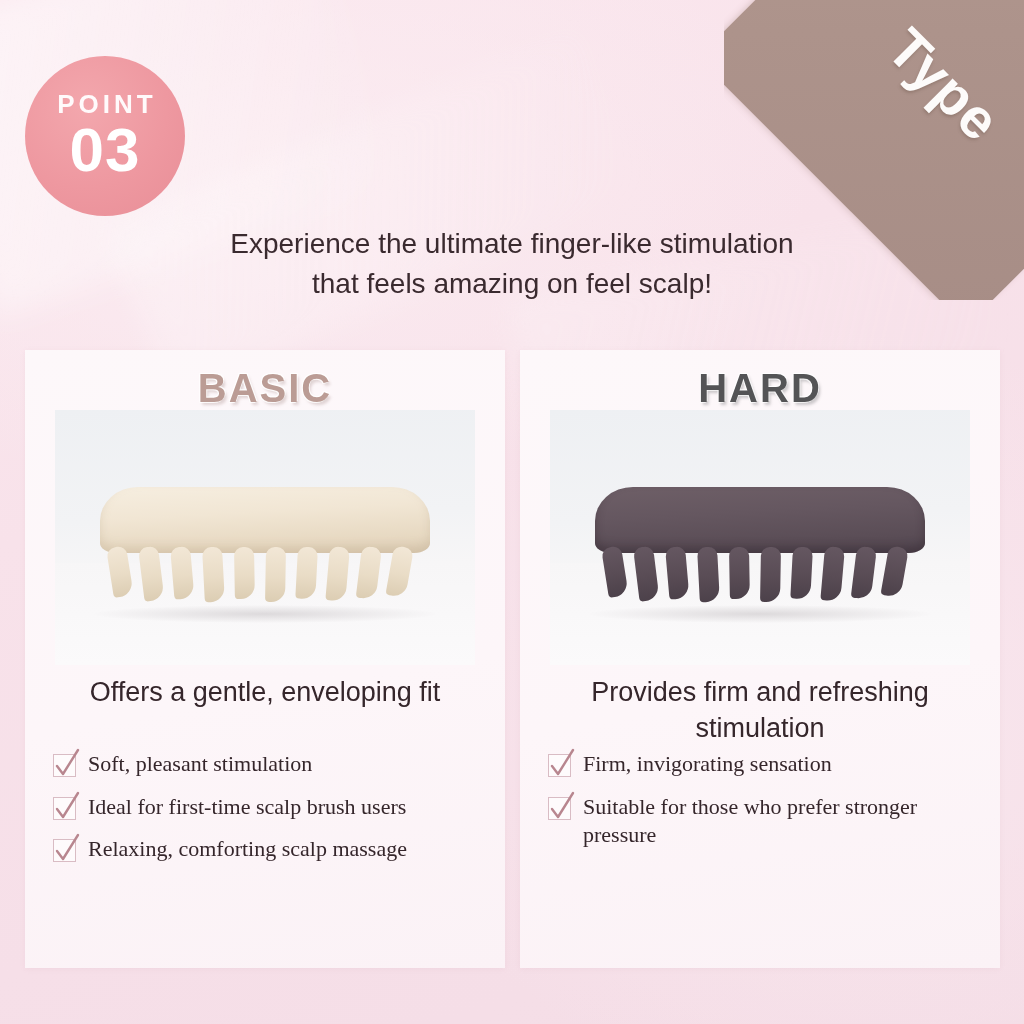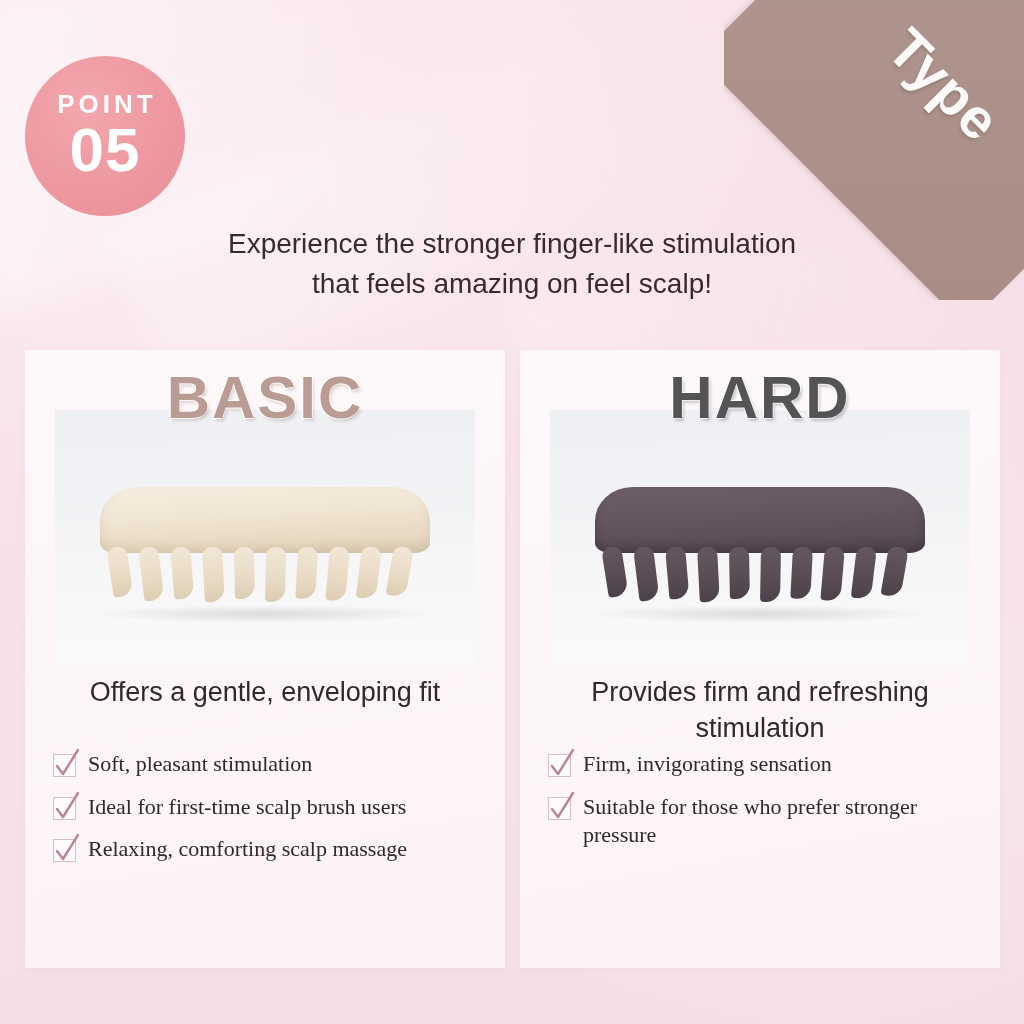--- a/index.html
+++ b/index.html
@@ -155,21 +155,21 @@
   }
   .card.left  { left: 25px; }
   .card.right { left: 520px; }
 
   .type-label {
     position: absolute;
     top: 18px;
     left: 0;
     width: 100%;
     text-align: center;
-    font-size: 60px;
+    font-size: 40px;
     font-weight: bold;
     letter-spacing: 2px;
     line-height: 1;
     z-index: 3;
   }
   .type-label.basic {
     color: #bb9c95;
     text-shadow:
       -1px -1px 0 rgba(255,255,255,0.85),
        1px -1px 0 rgba(255,255,255,0.85),
@@ -307,26 +307,26 @@
   <div class="sheen b"></div>
   <div class="sheen c"></div>
 
   <div class="corner-ribbon">
     <div class="tri"></div>
     <div class="ribbon-label">Type</div>
   </div>
 
   <div class="point-badge">
     <div class="p-word">POINT</div>
-    <div class="p-num">05</div>
+    <div class="p-num">03</div>
   </div>
 
 
   <div class="subtitle">
-    <div>Experience the stronger finger-like stimulation</div>
+    <div>Experience the ultimate finger-like stimulation</div>
     <div>that feels amazing on feel scalp!</div>
   </div>
 
   <div class="cards">
 
     <div class="card left">
       <div class="type-label basic">BASIC</div>
 
       <div class="photo">
         <div class="floor"></div>

